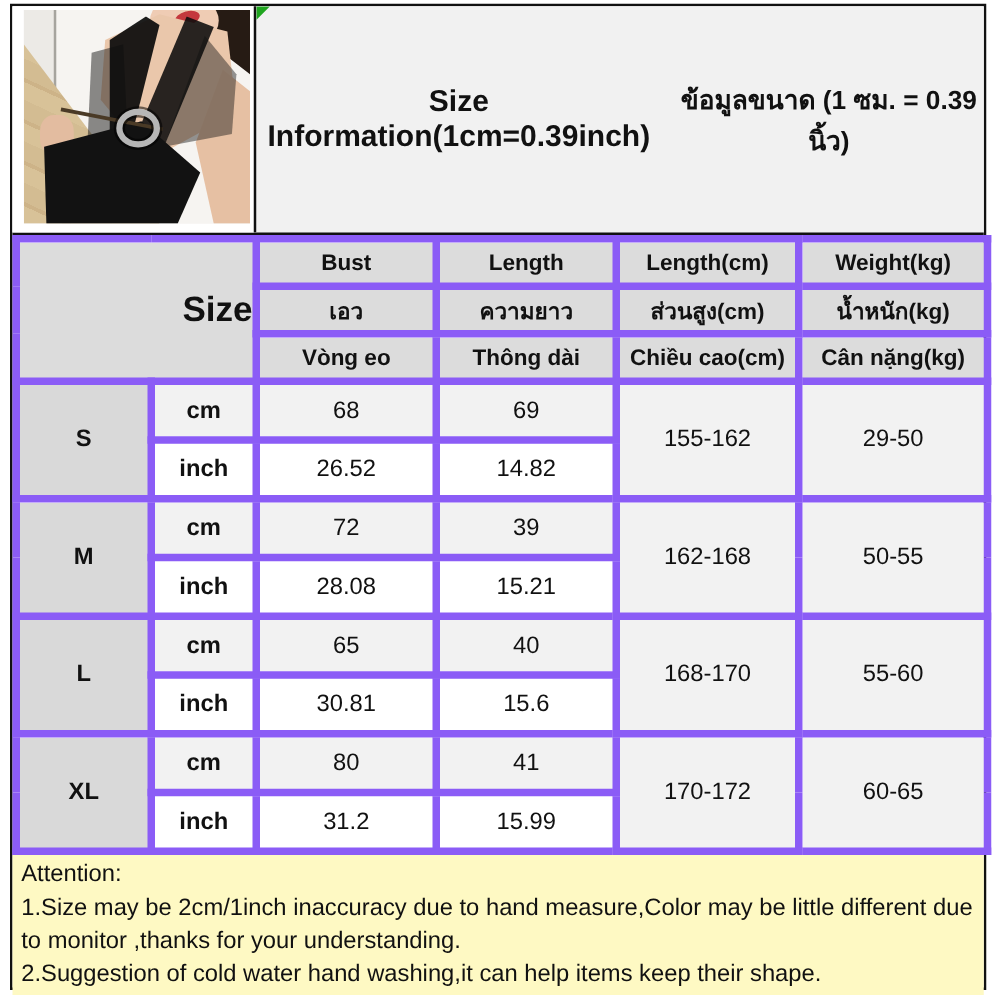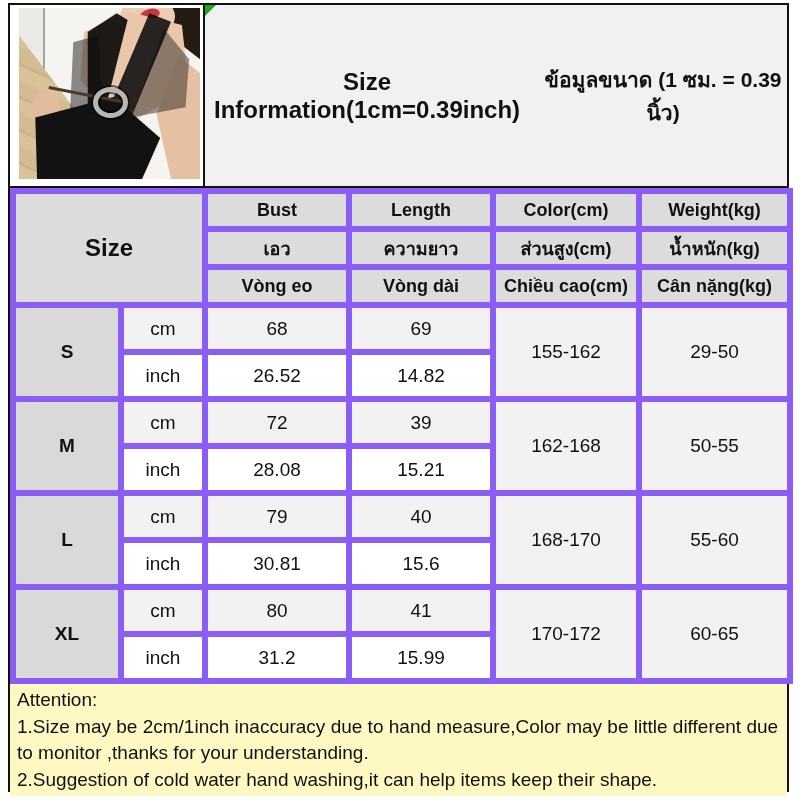--- a/index.html
+++ b/index.html
@@ -63,23 +63,23 @@
   .size-table col.c-unit { width:84px; }
   .size-table col.c-bust { width:144px; }
   .size-table col.c-len  { width:144px; }
   .size-table col.c-hei  { width:146px; }
   .size-table col.c-wei  { width:151px; }
   .size-table th, .size-table td {
     border:6px solid #8b5cf6; text-align:center; vertical-align:middle; padding:0;
     overflow:hidden; white-space:nowrap;
   }
   .size-table th { background:#dcdcdc; font-size:18px; font-weight:bold; height:32px; }
-  th.size-corner { font-size:24px; font-weight:bold; }
+  th.size-corner { font-size:28px; font-weight:bold;text-align:right; }
   td.size-letter { background:#d9d9d9; font-weight:bold; font-size:19px; }
-  td.unit { font-weight:normal; font-size:18px; }
+  td.unit { font-weight:bold; font-size:18px; }
   .size-table td { font-size:19px; height:41px; }
   tr.cm-row td.shade { background:#f2f2f2; }
   tr.inch-row td { background:#ffffff; }
   td.range { background:#f2f2f2; }
 
   
   .attention { flex:1; background:#fef9c3; padding:3px 7px; font-size:19px; line-height:1.4; text-align:left; }
 </style>
 </head>
 <body>
@@ -120,32 +120,32 @@
         <col class="c-bust">
       <col class="c-len">
         <col class="c-hei">
         <col class="c-wei">
     </colgroup>
     <tbody>
       <tr>
         <th class="size-corner" rowspan="3" colspan="2">Size</th>
         <th>Bust</th>
         <th>Length</th>
-        <th>Color(cm)</th>
+        <th>Length(cm)</th>
         <th>Weight(kg)</th>
       </tr>
       <tr>
         <th>เอว</th>
         <th>ความยาว</th>
         <th>ส่วนสูง(cm)</th>
         <th>น้ำหนัก(kg)</th>
       </tr>
       <tr>
         <th>Vòng eo</th>
-        <th>Vòng dài</th>
+        <th>Thông dài</th>
         <th>Chiều cao(cm)</th>
         <th>Cân nặng(kg)</th>
       </tr>
 
       <tr class="cm-row">
         <td class="size-letter" rowspan="2">S</td>
         <td class="unit shade">cm</td>
         <td class="shade">68</td>
         <td class="shade">69</td>
         <td class="range" rowspan="2">155-162</td>
@@ -167,21 +167,21 @@
       </tr>
       <tr class="inch-row">
         <td class="unit">inch</td>
         <td>28.08</td>
         <td>15.21</td>
       </tr>
 
       <tr class="cm-row">
         <td class="size-letter" rowspan="2">L</td>
         <td class="unit shade">cm</td>
-        <td class="shade">79</td>
+        <td class="shade">65</td>
         <td class="shade">40</td>
         <td class="range" rowspan="2">168-170</td>
         <td class="range" rowspan="2">55-60</td>
       </tr>
       <tr class="inch-row">
         <td class="unit">inch</td>
         <td>30.81</td>
         <td>15.6</td>
       </tr>
 

